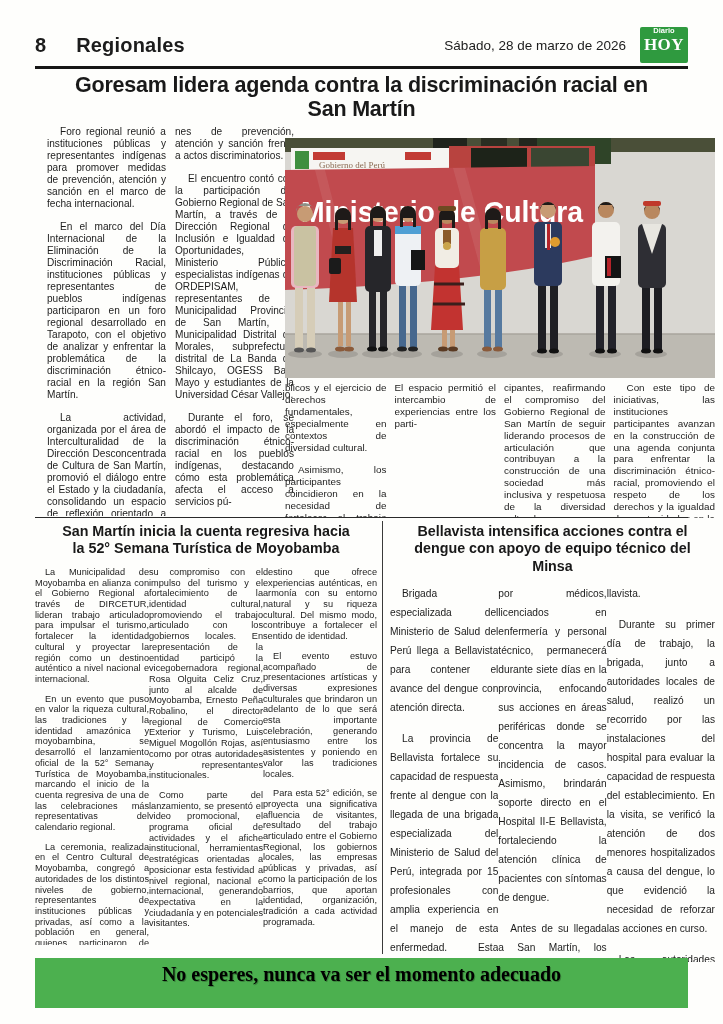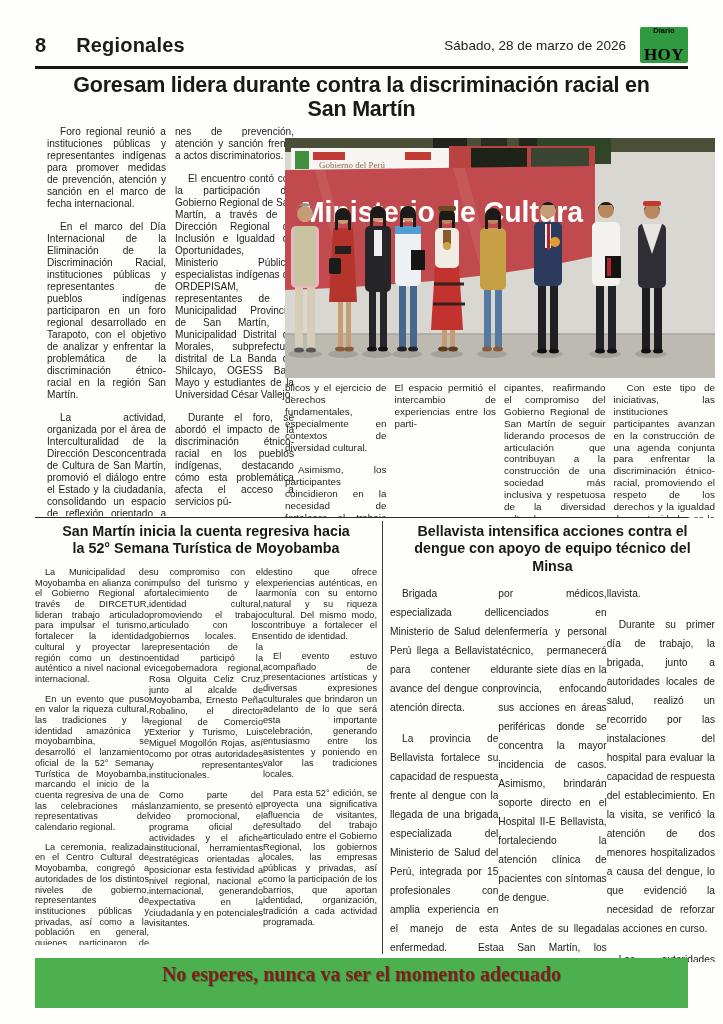--- a/index.html
+++ b/index.html
@@ -5,22 +5,22 @@
   html,body{margin:0;padding:0;background:#ffffff;}
   .page{position:relative;width:723px;height:1024px;background:#fefefc;overflow:hidden;
         font-family:"Liberation Sans",sans-serif;color:#1c1c1c;}
 
   
   .header{position:absolute;left:35px;right:35px;top:26px;height:38px;display:flex;align-items:center;}
   .page-number{font-size:20px;font-weight:bold;margin-right:30px;}
   .section-title{font-size:20px;font-weight:bold;letter-spacing:.2px;}
   .header-spacer{flex:1;}
   .header-date{font-size:13.5px;margin-right:14px;}
-  .logo{width:48px;height:36px;background:#2f9a3f;border-radius:2px;color:#000000;
-        display:flex;flex-direction:column;align-items:center;justify-content:space-between;line-height:1;}
+  .logo{width:48px;height:36px;background:#2f9a3f;border-radius:2px;color:#ffffff;
+        display:flex;flex-direction:column;align-items:center;justify-content:flex-start;line-height:1;}
   .logo .logo-top{font-size:7.5px;font-weight:bold;margin-bottom:1px;}
   .logo .logo-main{font-family:"Liberation Serif",serif;font-size:17px;font-weight:bold;letter-spacing:.5px;}
   .header-rule{position:absolute;left:35px;right:35px;top:66px;border-top:3px solid #161616;}
 
   
   .main-headline{position:absolute;left:55px;right:55px;top:73px;text-align:center;
                  font-size:21.5px;font-weight:bold;line-height:1.12;letter-spacing:-.2px;color:#191919;}
 
   
   .col{ text-align:justify;overflow:hidden;}
@@ -46,41 +46,41 @@
   .sub-cols .col{flex:1;}
   .sub-left .sub-cols .col{font-size:9.2px;line-height:10.7px;}
   .sub-left .sub-cols .col p{margin:0 0 9px;text-indent:10px;}
   .sub-left .sub-cols .col.cont p:first-child{text-indent:0;}
   .sub-right .sub-cols .col{font-size:10.2px;line-height:19px;}
   .sub-right .sub-cols .col p{margin:0 0 12px;text-indent:12px;}
   .sub-right .sub-cols .col.cont p:first-child{text-indent:0;}
 
   
   .bottom-banner{position:absolute;left:35px;right:35px;top:958px;height:50px;background:#4cb04f;
-                 color:#7f1d1d;text-align:center;font-family:"Liberation Serif",serif;
+                 color:#000000;text-align:center;font-family:"Liberation Serif",serif;
                  font-weight:bold;font-size:20px;line-height:32px;text-shadow:1px 1px 0 rgba(0,0,0,.25);}
 </style>
 </head>
 <body>
 
 <div class="page">
 
   <div class="header">
     <span class="page-number">8</span>
     <span class="section-title">Regionales</span>
     <span class="header-spacer"></span>
     <span class="header-date">Sábado, 28 de marzo de 2026</span>
     <span class="logo">
       <span class="logo-top">Diario</span>
       <span class="logo-main">HOY</span>
     </span>
   </div>
   <div class="header-rule"></div>
 
-  <div class="main-headline">Goresam lidera durante contra la discriminación racial en San Martín</div>
+  <div class="main-headline">Goresam lidera agenda contra la discriminación racial en San Martín</div>
 
   <div class="main-left-cols">
     <div class="col">
         <p>Foro regional reunió a instituciones públicas y representantes indígenas para promover medidas de prevención, atención y sanción en el marco de fecha internacional.</p>
         <p>En el marco del Día Internacional de la Eliminación de la Discriminación Racial, instituciones públicas y representantes de pueblos indígenas participaron en un foro regional desarrollado en Tarapoto, con el objetivo de analizar y enfrentar la problemática de la discriminación étnico-racial en la región San Martín.</p>
         <p>La actividad, organizada por el área de Interculturalidad de la Dirección Desconcentrada de Cultura de San Martín, promovió el diálogo entre el Estado y la ciudadanía, consolidando un espacio de reflexión orientado a fortalecer accio-</p>
       </div>
     <div class="col cont">
         <p>nes de prevención, atención y sanción frente a actos discriminatorios.</p>
         <p>El encuentro contó con la participación del Gobierno Regional de San Martín, a través de la Dirección Regional de Inclusión e Igualdad de Oportunidades, el Ministerio Público, especialistas indígenas de ORDEPISAM, representantes de la Municipalidad Provincial de San Martín, la Municipalidad Distrital de Morales, subprefectura distrital de La Banda de Shilcayo, OGESS Bajo Mayo y estudiantes de la Universidad César Vallejo.</p>

